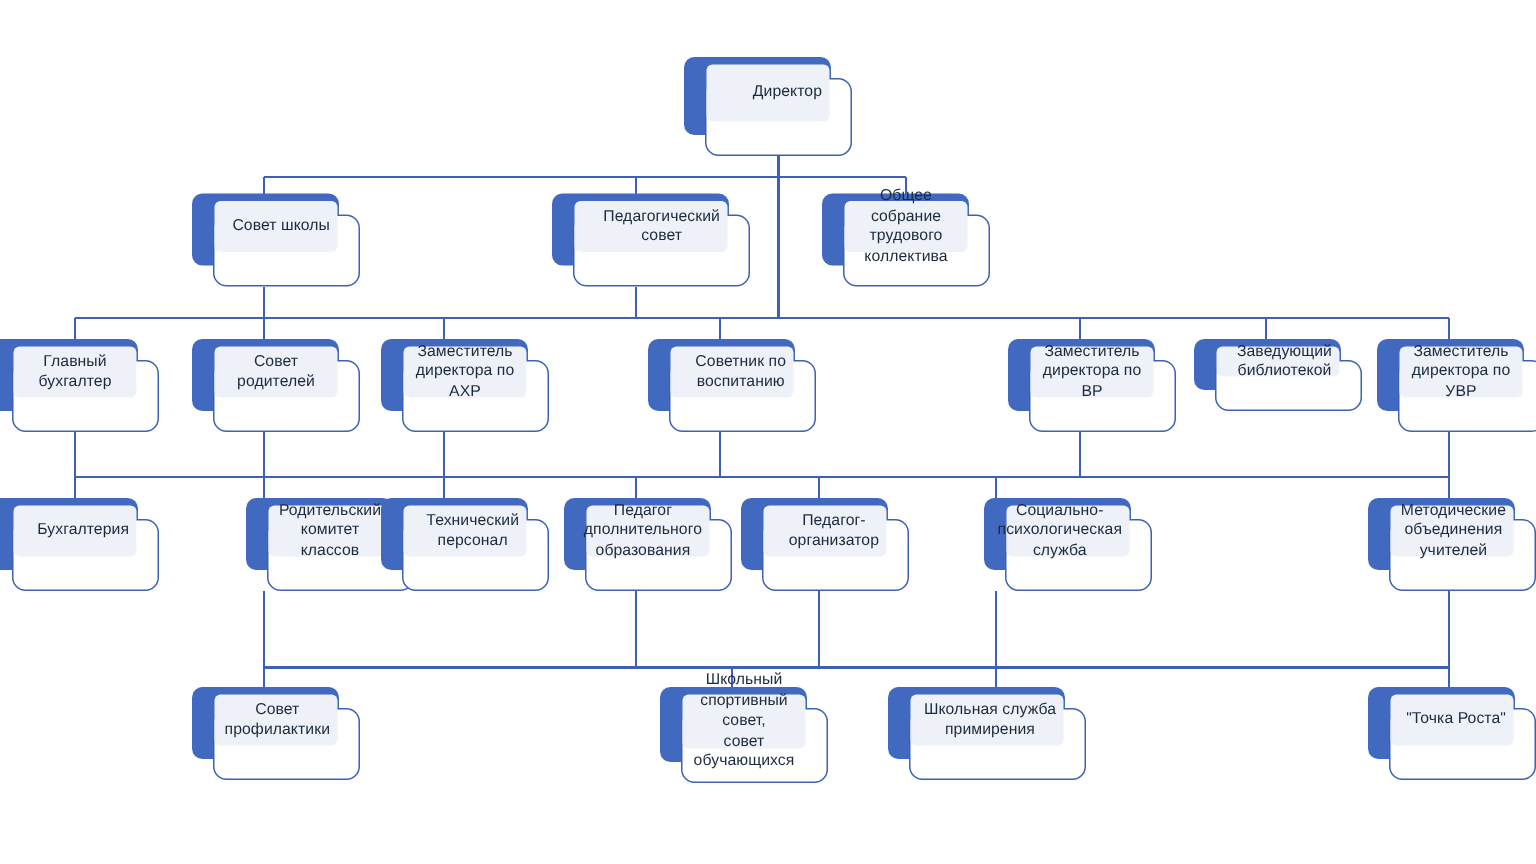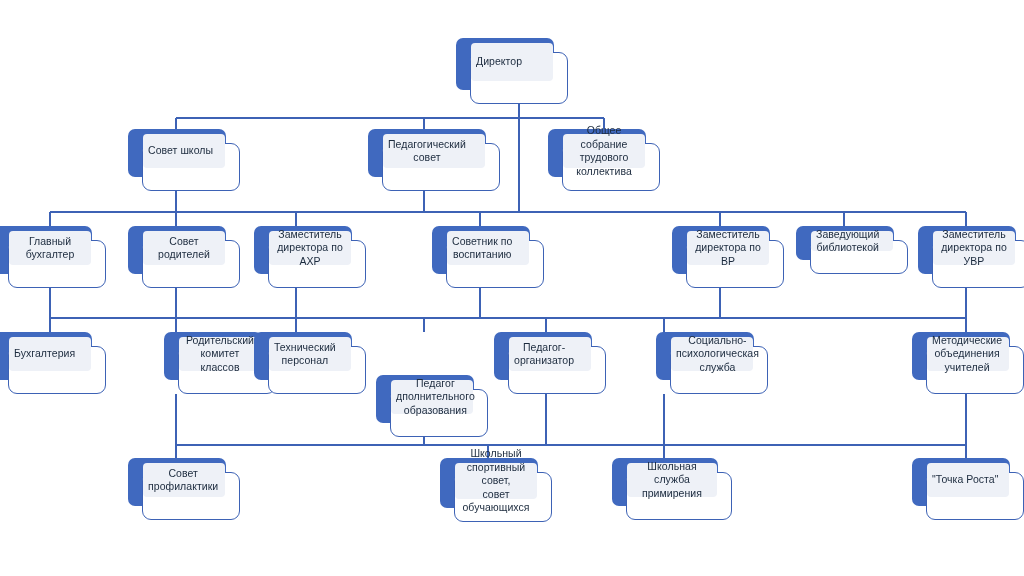--- a/index.html
+++ b/index.html
@@ -46,21 +46,21 @@
   
   .node .inner{
     position:absolute;
     left:0px;top:-10px;
     width:calc(100% - 14px);
     height:calc(100% - 12px);
     background:#eef1f7;
     border-radius:4px;
     display:flex;
     align-items:center;
-    justify-content:flex-start;
+    justify-content:flex-end;
     box-sizing:border-box;
     padding:2px 5px;
   }
   .node .label{
     color:#1b2a3d;
     font-size:10.5px;
     line-height:13.5px;
     text-align:center;
     white-space:pre-line;
     letter-spacing:0.05px;
@@ -239,21 +239,21 @@
       </div>
       <div class="node" style="left: 254px; top: 332px; width: 112px; height: 62px;">
         <div class="plate"></div>
         <div class="card">
           <div class="inner">
             <div class="label">Технический
 персонал</div>
           </div>
         </div>
       </div>
-      <div class="node" style="left: 376px; top: 332px; width: 112px; height: 62px; margin-top: 43px;">
+      <div class="node" style="left: 376px; top: 332px; width: 112px; height: 62px;">
         <div class="plate"></div>
         <div class="card">
           <div class="inner">
             <div class="label">Педагог
 дполнительного
 образования</div>
           </div>
         </div>
       </div>
       <div class="node" style="left: 494px; top: 332px; width: 112px; height: 62px; padding-left: 37px;">
@@ -297,21 +297,21 @@
       <div class="node" style="left: 440px; top: 458px; width: 112px; height: 64px;">
         <div class="plate"></div>
         <div class="card">
           <div class="inner">
             <div class="label">Школьный
 спортивный совет,
 совет обучающихся</div>
           </div>
         </div>
       </div>
-      <div class="node" style="left: 612px; top: 458px; width: 120px; height: 62px;">
+      <div class="node" style="left: 592px; top: 458px; width: 132px; height: 62px;">
         <div class="plate"></div>
         <div class="card">
           <div class="inner">
             <div class="label">Школьная служба
 примирения</div>
           </div>
         </div>
       </div>
       <div class="node" style="left: 912px; top: 458px; width: 112px; height: 62px;">
         <div class="plate"></div>

